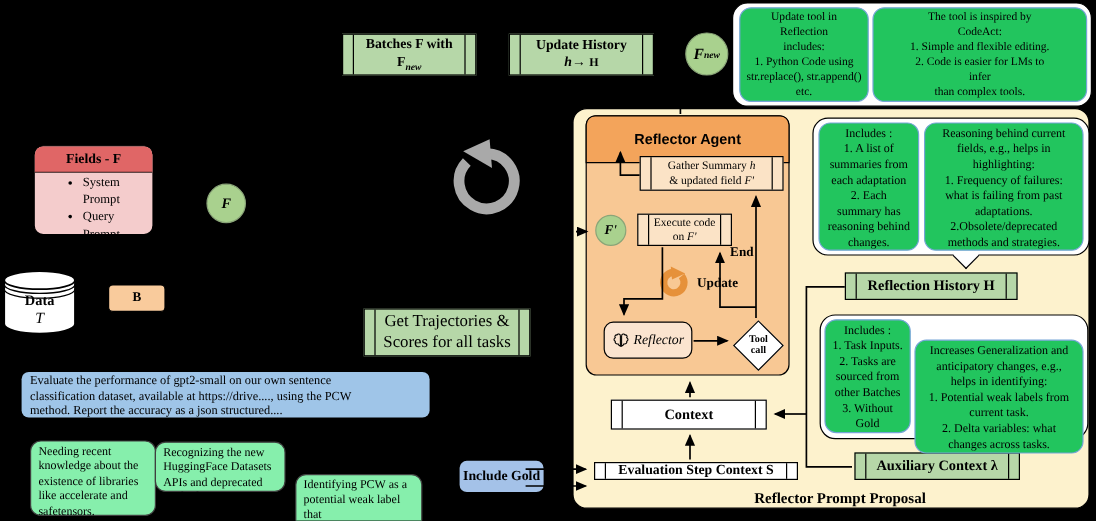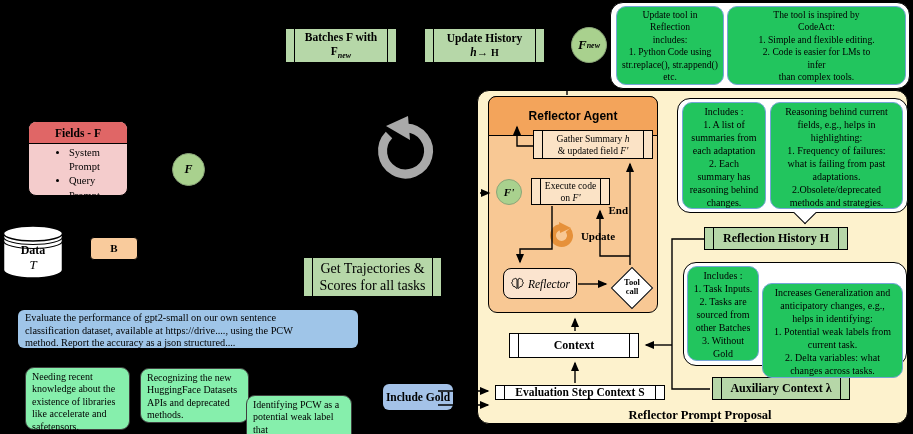--- a/index.html
+++ b/index.html
@@ -194,21 +194,21 @@
   <div class="abs pre" style="left:18px;top:310px;width:340px;height:38px;background:#9fc5e8;border-radius:6px;
               padding:2px 7px;font-size:10.3px;line-height:1.22;">Evaluate the performance of gpt2-small on our own sentence
 classification dataset, available at https://drive...., using the PCW
 method. Report the accuracy as a json structured....</div>
 
   <div class="note" style="left:25px;top:367px;width:105px;height:63px;">Needing recent
 knowledge about the
 existence of libraries
 like accelerate and
 safetensors.</div>
-  <div class="note" style="left:140px;top:368px;width:109px;height:55px;">Recognizing the new
+  <div class="note" style="left:129px;top:368px;width:109px;height:42px;">Recognizing the new
 HuggingFace Datasets
 APIs and deprecated
 methods.</div>
   <div class="note" style="left:246px;top:367px;width:106px;height:63px;margin-top:28px;">Identifying PCW as a
 potential weak label that
 may appear more often
 in future repositories</div>
 
   <div class="abs bold" style="left:383px;top:384px;width:70px;height:26px;background:#a4c2e8;border-radius:6px;
               display:flex;align-items:center;justify-content:center;font-size:11.5px;">Include Gold</div>

